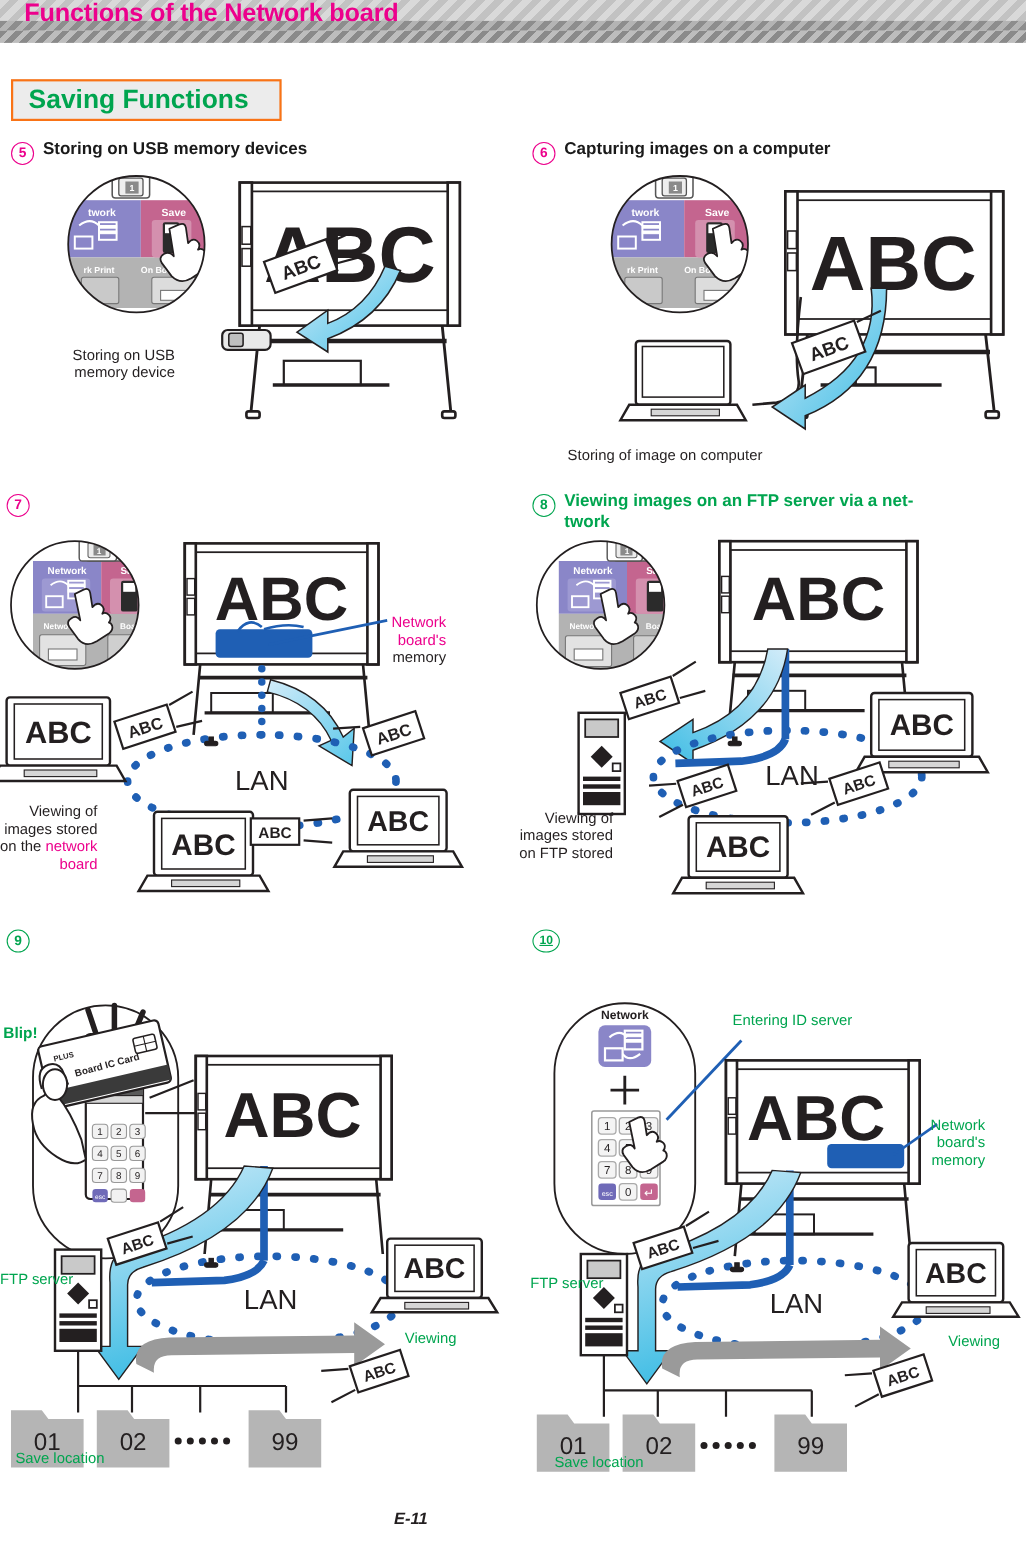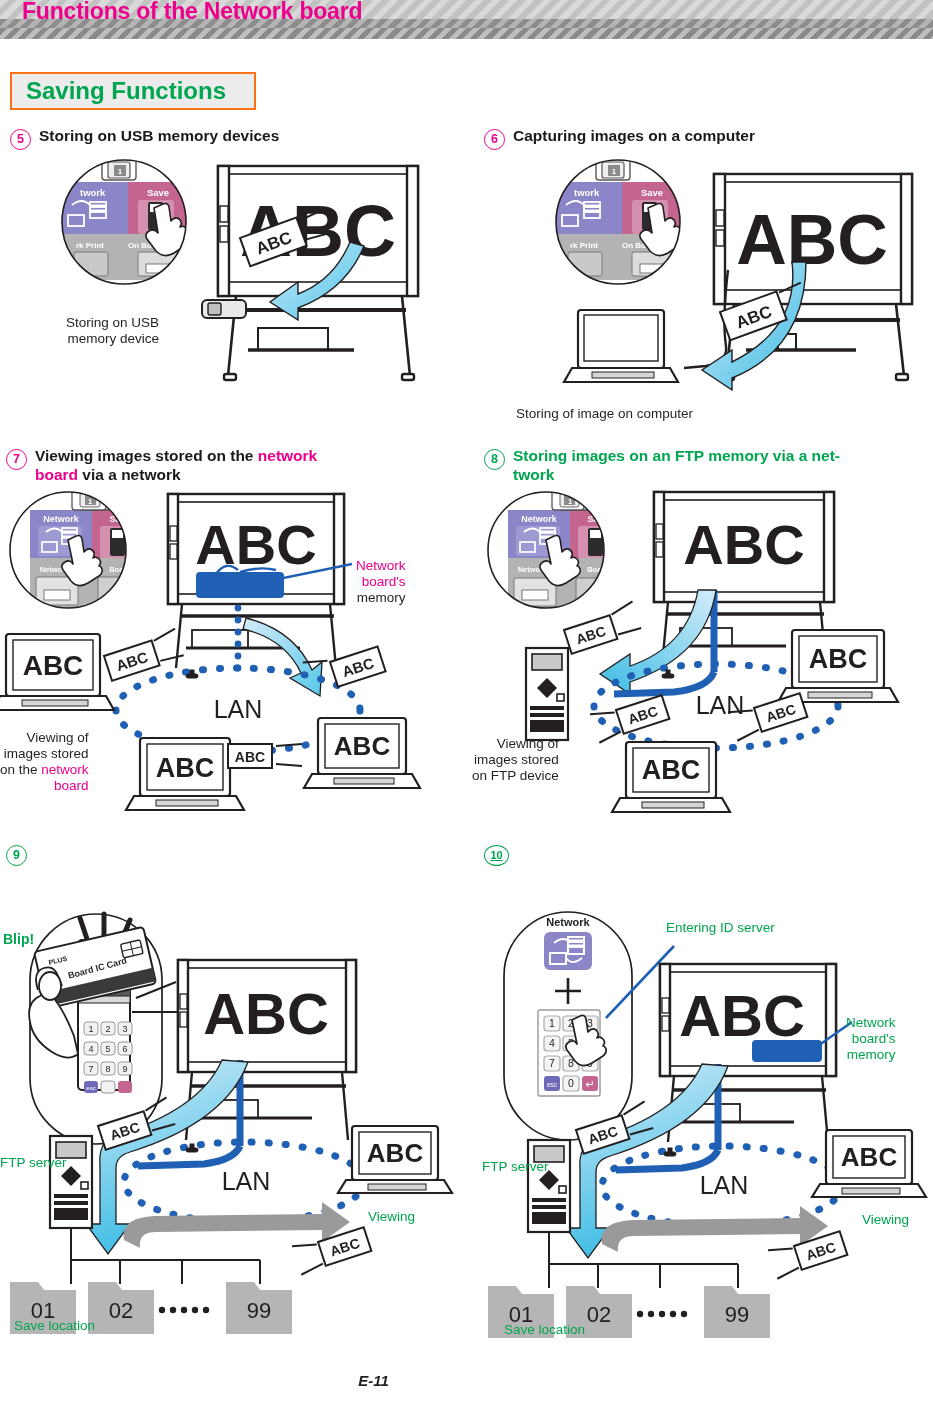--- a/index.html
+++ b/index.html
@@ -238,24 +238,20 @@
     <path d="M-6 58 h98 l8 14 h-114 z" fill="#fff"></path>
     <rect x="14" y="62" width="62" height="6" fill="#d6d6d6" stroke-width="1"></rect>
   </g>
 </svg>
 </div>
 
 <div class="cap" style="left:502px;top:406px;margin-left:14px;">Storing of image on computer</div>
 
 <div class="sec-head pink-head" style="left:6px;top:447px;width:420px;">
   <div class="circ-num">7</div>
-  <div class="sec-title">
-    <span>Viewing images stored on the </span><span class="mag">network</span><br>
-    <span class="mag">board</span><span> via a network</span>
-  </div>
 </div>
 
 <div class="art" style="left:0px;top:492px;">
 <svg width="470" height="330" viewBox="0 0 470 330">
   <defs>
     <clipPath id="c7">
           <circle cx="68" cy="58" r="58"></circle>
         </clipPath>
     <linearGradient id="arrC" x1="0" y1="0" x2="1" y2="1">
       <stop offset="0" stop-color="#d3ecf9"></stop>
@@ -389,21 +385,21 @@
 <div class="cap" style="left:0px;top:730px;line-height:1.18;">
   <div>Viewing of</div>
   <div>images stored</div>
   <div><span>on the </span><span class="mag">network</span></div>
   <div class="mag">board</div>
 </div>
 
 <div class="sec-head grn-head" style="left:484px;top:447px;width:440px;">
   <div class="circ-num">8</div>
   <div class="sec-title">
-    <span>Storing images on an FTP memory via a net-</span><br>
+    <span>Viewing images on an FTP server via a net-</span><br>
     <span>twork</span>
   </div>
 </div>
 
 <div class="art" style="left:466px;top:490px;">
 <svg width="470" height="330" viewBox="0 0 470 330">
   <defs>
     <clipPath id="c8">
           <circle cx="80" cy="60" r="58"></circle>
         </clipPath>
@@ -516,21 +512,21 @@
     <rect x="0" y="0" width="48" height="25" fill="#fff" stroke="#231f20" stroke-width="2"></rect>
     <text x="24" y="18" font-size="14" font-weight="bold" fill="#231f20" text-anchor="middle" font-family="Liberation Sans, sans-serif">ABC</text>
     <path d="M-2 2 L-26 -4 M-2 22 L-26 26" stroke="#231f20" stroke-width="2"></path>
   </g>
 </svg>
 </div>
 
 <div class="cap" style="left:472px;top:736px;line-height:1.18;">
   <div>Viewing of</div>
   <div>images stored</div>
-  <div>on FTP device</div>
+  <div>on FTP stored</div>
 </div>
 
 <div class="sec-head grn-head" style="left:6px;top:843px;width:430px;">
   <div class="circ-num">9</div>
 </div>
 
 <div class="art" style="left:0px;top:900px;">
 <svg width="470" height="450" viewBox="0 0 470 450">
   <defs>
     <linearGradient id="arrE" x1="0" y1="0" x2="0.3" y2="1">

